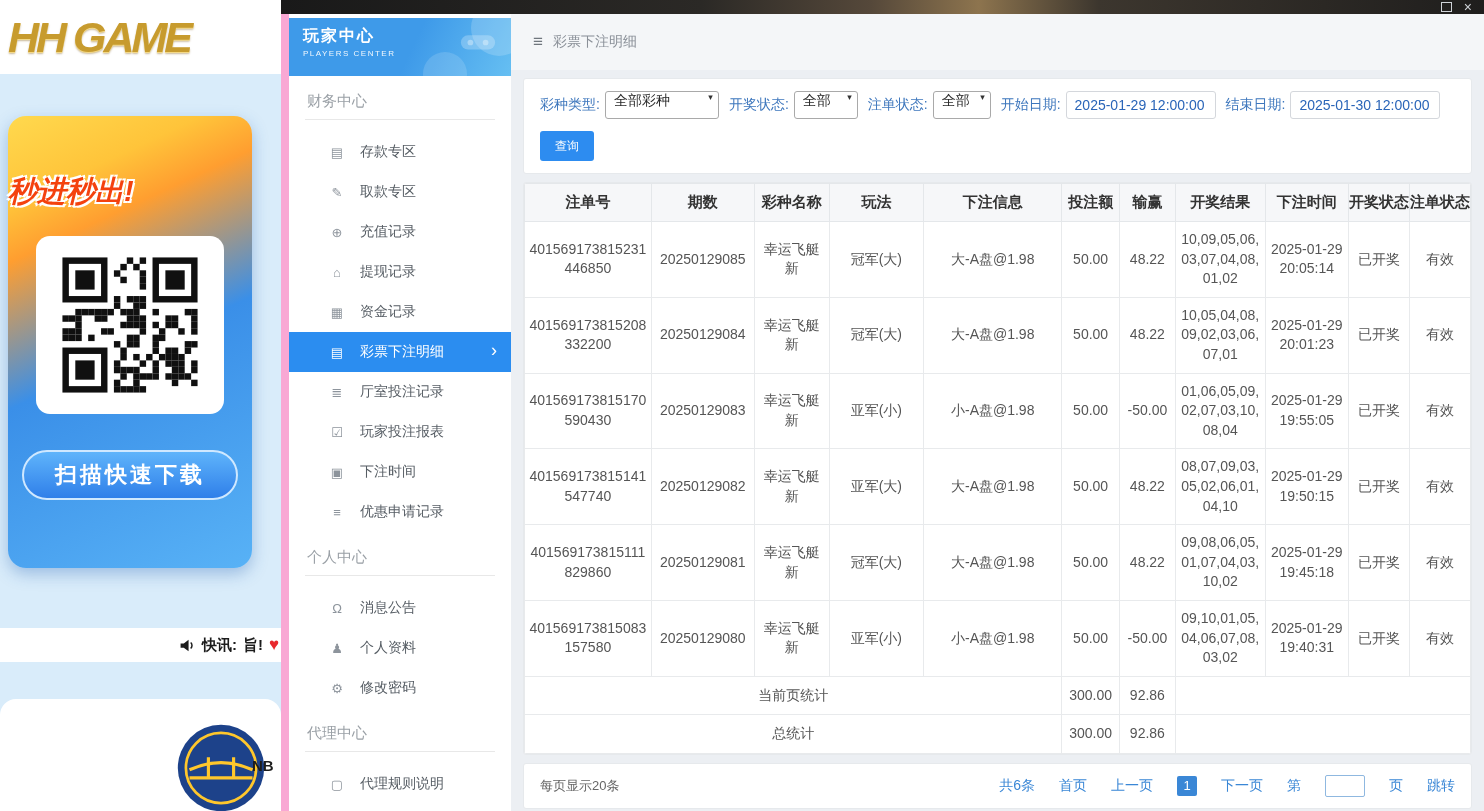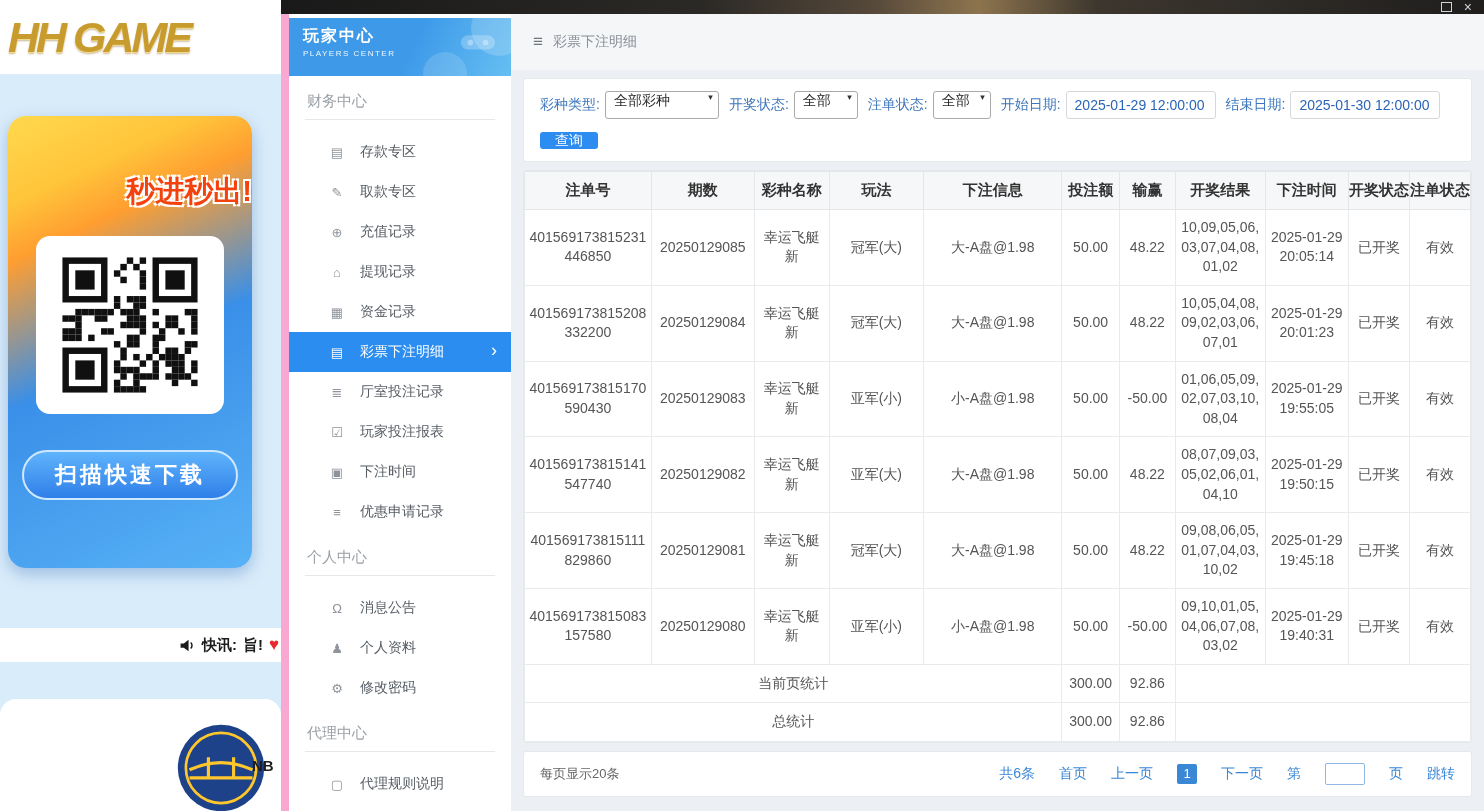--- a/index.html
+++ b/index.html
@@ -7,22 +7,22 @@
        font-family:"Liberation Sans","DejaVu Sans",sans-serif;}
 
   
   .underlay{position:absolute;left:0;top:0;width:281px;height:811px;background:#d9ecfa;overflow:hidden;}
   .logo-bar{height:74px;background:#fff;display:flex;align-items:center;padding-left:8px;}
   .logo-text{font-size:43px;font-weight:bold;font-style:italic;letter-spacing:-3px;color:#c79b2e;
              text-shadow:0 1px 0 #f3d989,0 2px 2px rgba(120,80,0,.4);white-space:nowrap;}
   .promo-card{position:absolute;left:8px;top:116px;width:244px;height:452px;border-radius:18px;
               background:linear-gradient(155deg,#ffd94e 0%,#ffc43a 16%,#ff9e30 26%,#3a8fe8 52%,#58b2f6 100%);
               box-shadow:0 6px 16px rgba(40,100,180,.35);}
-  .promo-headline{position:absolute;top:56px;left:0;right:0;text-align:right;font-size:29px;font-weight:bold;
-                  color:#f4420e;
+  .promo-headline{position:absolute;top:56px;left:0;right:0;text-align:left;font-size:29px;font-weight:bold;
+                  font-style:italic;color:#f4420e;
                   text-shadow:-2px -2px 0 #fff,2px -2px 0 #fff,-2px 2px 0 #fff,2px 2px 0 #fff;}
   .qr-wrap{position:absolute;left:28px;top:120px;width:188px;height:178px;background:#fff;border-radius:14px;
            display:flex;align-items:center;justify-content:center;}
   .qr{width:148px;height:148px;}
   .qr rect{fill:#101010;}
   .qr rect.w{fill:#fff;}
   .dl-pill{position:absolute;left:14px;right:14px;top:334px;height:46px;border-radius:25px;
            background:linear-gradient(180deg,#5fb4fb,#2f7fe9);border:2px solid #cfe8ff;color:#fff;
            font-size:22px;font-weight:bold;display:flex;align-items:center;justify-content:center;letter-spacing:3px;cursor:pointer;}
   .marquee{position:absolute;left:0;right:0;top:628px;height:34px;background:#fff;display:flex;align-items:center;
@@ -75,21 +75,21 @@
   .filter-row{display:flex;align-items:center;}
   .f-group{display:flex;align-items:center;margin-right:10px;}
   .f-label{font-size:14px;color:#3e77bd;white-space:nowrap;margin-right:5px;}
   .select{position:relative;border:1px solid #a9a9a9;border-radius:3px;background:#fff;height:26px;display:inline-flex;
           padding:0 20px 0 8px;font-size:14px;color:#2a2a2a;cursor:pointer;white-space:nowrap;}
   .caret{position:absolute;right:5px;font-size:9px;color:#333;font-style:normal;}
   .w1{min-width:84px;}.w2{min-width:34px;}.w3{min-width:22px;}
   .date-input{height:26px;border:1px solid #d4d7dc;border-radius:3px;font-size:14px;color:#2a65b8;padding:0 8px;
               width:132px;font-family:inherit;outline:none;}
   .filter-actions{margin-top:12px;}
-  .btn-primary{background:#2d8cf0;color:#fff;border:none;border-radius:3px;height:17px;padding:0 15px;font-size:14px;
+  .btn-primary{background:#2d8cf0;color:#fff;border:none;border-radius:3px;height:30px;padding:0 15px;font-size:12px;
                cursor:pointer;font-family:inherit;}
 
   .table-card{flex-shrink:0;overflow:hidden;}
   table{width:100%;border-collapse:collapse;table-layout:fixed;}
   th{background:#f6f7f9;font-size:15px;color:#333;font-weight:bold;padding:9px 0;border:1px solid #e4e7ea;
      white-space:nowrap;overflow:hidden;}
   td{font-size:14px;color:#555;text-align:center;padding:8px 2px;border:1px solid #e8eaec;word-break:break-all;
      line-height:1.4;vertical-align:middle;}
   tr.summary td{padding:9px 2px;}
 

